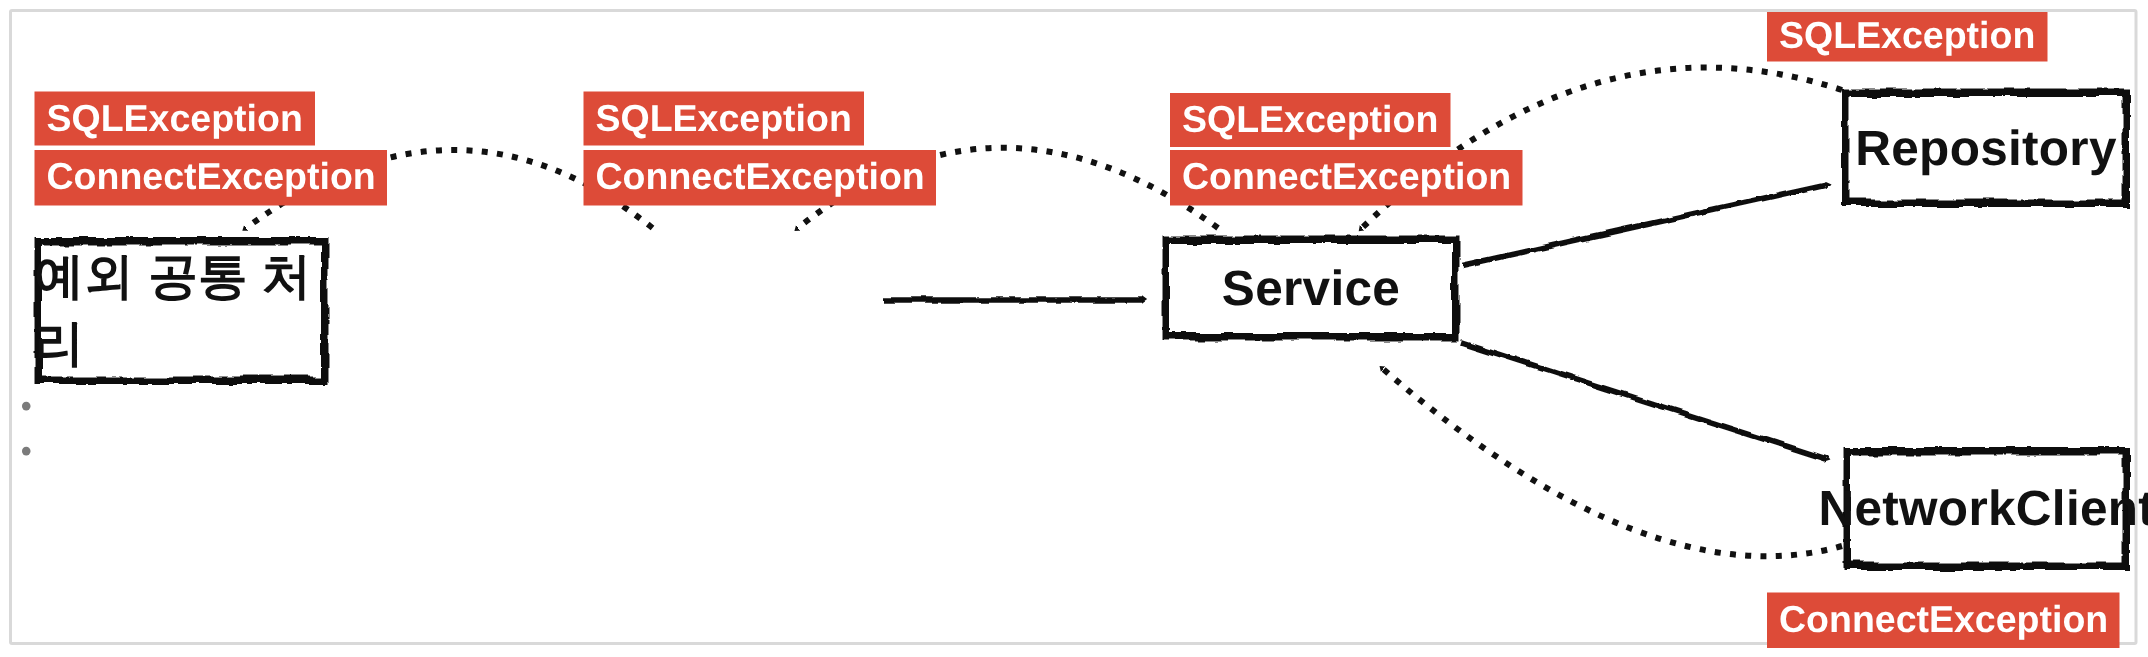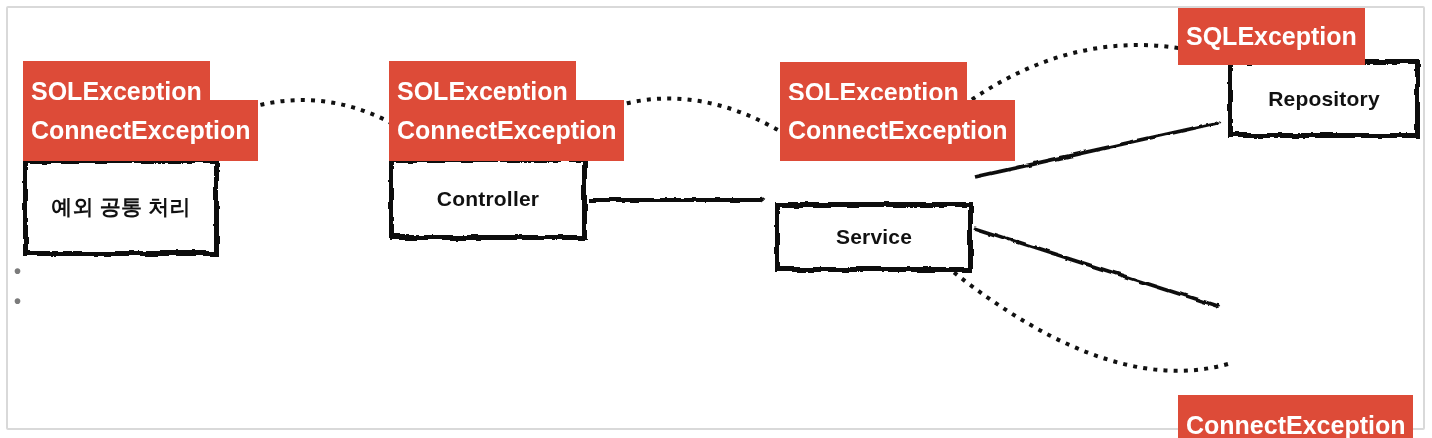--- a/index.html
+++ b/index.html
@@ -8,30 +8,30 @@
     font-family:"Liberation Sans", sans-serif; overflow:hidden;
   }
   .frame{
     position:absolute; left:6px; top:6px; width:1415px; height:420px;
     border:2px solid #d9d9d9; border-radius:2px; z-index:0;
   }
   .layer{position:absolute; left:0; top:0; width:1432px; height:438px; z-index:1;}
   .box{
     position:absolute; z-index:2; background:#ffffff;
     display:flex; align-items:center; justify-content:center;
-    color:#111111; font-weight:700; font-size:21px; letter-spacing:0.2px;
+    color:#111111; font-weight:700; font-size:33px; letter-spacing:0.2px;
   }
   .box::before{
     content:""; position:absolute; inset:0;
     border:5px solid #111111; filter:url(#rough-css);
   }
   .box span{position:relative;}
   .exlabel{
     position:absolute; z-index:3; display:flex; align-items:center;
-    padding:12px 8px; color:#ffffff; font-weight:700; font-size:25px;
+    padding:0 8px; color:#ffffff; font-weight:700; font-size:25px;
     white-space:nowrap;
   }
   .notes{position:absolute; left:14px; top:256px; z-index:2;}
   .note{
     display:flex; align-items:baseline; gap:14px;
     color:#7b7b7b; font-weight:700; font-size:23px; line-height:30px;
   }
   .note .bullet{font-size:20px;}
 </style>
 </head>
@@ -69,28 +69,28 @@
       <path d="M435,152 Q305,48 164,152" marker-end="url(#ah-dot)"></path>
       <path d="M812,152 Q665,45 532,152" marker-end="url(#ah-dot)"></path>
       <path d="M1228,60 Q1060,5 908,152" marker-end="url(#ah-dot)"></path>
       <path d="M1228,364 Q1100,400 922,246" marker-end="url(#ah-dot)"></path>
     </g>
   </svg>
 
   <div class="box" style="left:23px; top:158px; width:196px; height:98px;">
     <span>예외 공통 처리</span>
   </div>
-  <div class="box" style="left:389px; top:157px; width:198px; height:83px;">
-    <span>Controller</span>
-  </div>
-  <div class="box" style="left:775px; top:157px; width:198px; height:70px;margin-top:45px;">
+  <div class="box" style="left:775px; top:157px; width:198px; height:70px;">
     <span>Service</span>
   </div>
   <div class="box" style="left:1228px; top:59px; width:192px; height:79px;">
     <span>Repository</span>
+  </div>
+  <div class="box" style="left:1229px; top:298px; width:191px; height:82px;">
+    <span>NetworkClient</span>
   </div>
 
   <div class="exlabel" style="left:23px;  top:61px;  height:36px; background:#dd4b38;">SQLException</div>
   <div class="exlabel" style="left:23px;  top:100px; height:37px; background:#dd4b38;">ConnectException</div>
 
   <div class="exlabel" style="left:389px; top:61px;  height:36px; background:#dd4b38;">SQLException</div>
   <div class="exlabel" style="left:389px; top:100px; height:37px; background:#dd4b38;">ConnectException</div>
 
   <div class="exlabel" style="left:780px; top:62px;  height:36px; background:#dd4b38;">SQLException</div>
   <div class="exlabel" style="left:780px; top:100px; height:37px; background:#dd4b38;">ConnectException</div>

